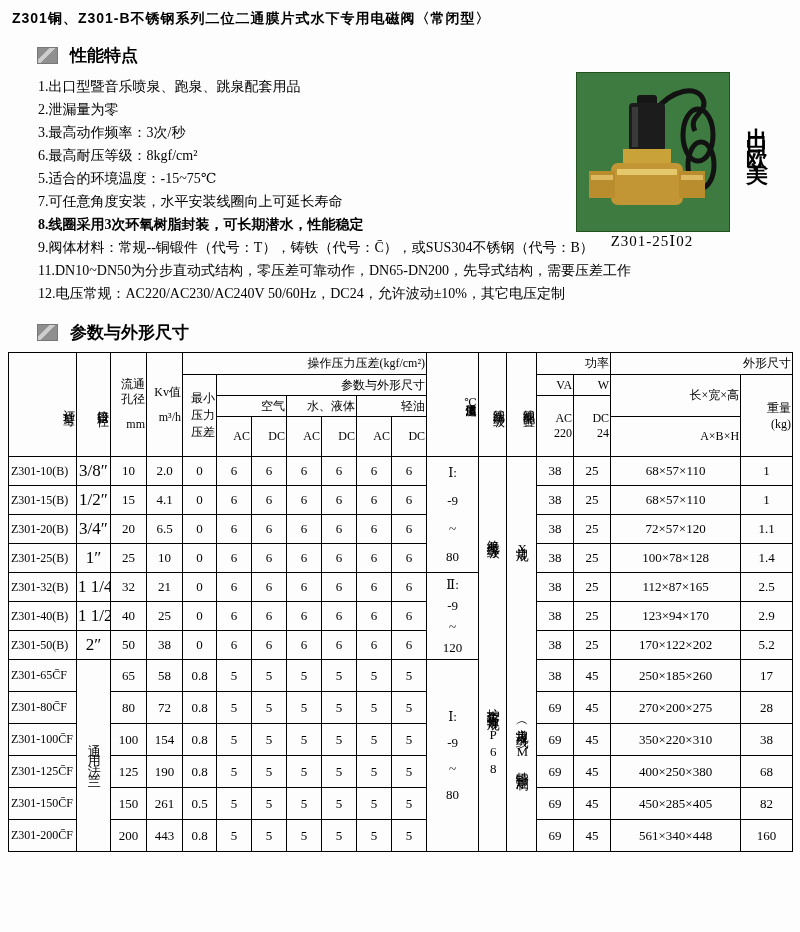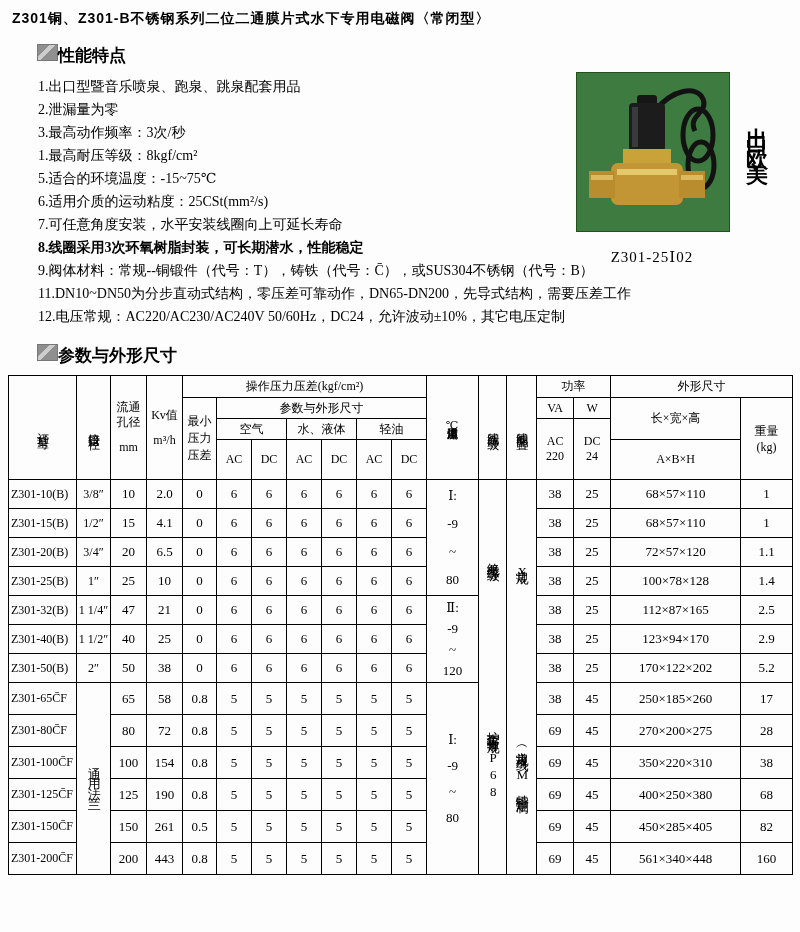--- a/index.html
+++ b/index.html
@@ -7,53 +7,53 @@
     width:800px;height:932px;background:#fdfdfd;color:#000;
     font-family:"Liberation Serif","DejaVu Serif",serif;
     position:relative;overflow:hidden;
   }
   .title{
     font-family:"Liberation Sans","DejaVu Sans",sans-serif;
     font-weight:bold;font-size:14px;letter-spacing:1px;
     padding:10px 8px 0 12px;white-space:nowrap;
   }
   .section-header{
-    display:flex;align-items:flex-start;
+    display:flex;align-items:center;gap:12px;
     font-family:"Liberation Sans","DejaVu Sans",sans-serif;
     font-weight:bold;font-size:17px;
     margin:16px 0 8px 12px;
     padding-left:25px;
   }
   .bullet{
     width:19px;height:15px;border:1px solid #777;
     background:linear-gradient(135deg,#8f8f8f 0%,#8f8f8f 34%,#cdcdcd 34%,#cdcdcd 52%,#8f8f8f 52%);
     flex:0 0 auto;
   }
   .features{margin:6px 0 0 38px;}
   .feature{font-size:14px;line-height:23px;white-space:nowrap;}
   .feature.bold{font-weight:bold;}
   
   .photo-wrap{position:absolute;left:576px;top:72px;width:152px;}
   .photo{width:152px;height:158px;border:1px solid #24501f;display:block;}
-  .photo-caption{text-align:center;font-size:15px;letter-spacing:1px;padding-top:16px;}
+  .photo-caption{text-align:center;font-size:15px;letter-spacing:1px;padding-top:0;}
   .side-label{
     position:absolute;left:742px;top:110px;
     writing-mode:vertical-rl;text-orientation:upright;
     font-weight:bold;font-size:22px;letter-spacing:11px;
     font-family:"Liberation Sans","DejaVu Sans",sans-serif;
   }
   
   table{border-collapse:collapse;table-layout:fixed;width:784px;margin:6px 8px 0 8px;}
   th,td{
     border:1px solid #000;text-align:center;vertical-align:middle;
     padding:0 1px;font-size:13px;font-weight:normal;overflow:hidden;
   }
-  thead th{font-size:12px;}
+  thead th{font-size:12px;text-align:right;}
   td.model{text-align:left;font-size:12px;padding-left:2px;white-space:nowrap;}
-  td.pipe{font-size:12px;white-space:nowrap;}
+  td.pipe{font-size:17px;white-space:nowrap;}
   .pre{white-space:pre-line;}
   .vtext{
     writing-mode:vertical-rl;text-orientation:upright;
     display:inline-block;letter-spacing:2px;line-height:1.1;
   }
   .vtext.small{font-size:11px;letter-spacing:0;}
   .vstack{
     display:flex;flex-direction:column;align-items:center;
     justify-content:space-around;height:392px;
   }
@@ -74,23 +74,22 @@
 
 <div class="section-header">
   <span class="bullet"></span>
   <span>性能特点</span>
 </div>
 
 <div class="features">
   <div class="feature">1.出口型暨音乐喷泉、跑泉、跳泉配套用品</div>
   <div class="feature">2.泄漏量为零</div>
   <div class="feature">3.最高动作频率：3次/秒</div>
-  <div class="feature">1.最高耐压等级：8kgf/cm²</div>
+  <div class="feature">6.最高耐压等级：8kgf/cm²</div>
   <div class="feature">5.适合的环境温度：-15~75℃</div>
-  <div class="feature">6.适用介质的运动粘度：25CSt(mm²/s)</div>
   <div class="feature">7.可任意角度安装，水平安装线圈向上可延长寿命</div>
   <div class="feature bold">8.线圈采用3次环氧树脂封装，可长期潜水，性能稳定</div>
   <div class="feature">9.阀体材料：常规--铜锻件（代号：T），铸铁（代号：C̄），或SUS304不锈钢（代号：B）</div>
   <div class="feature">11.DN10~DN50为分步直动式结构，零压差可靠动作，DN65-DN200，先导式结构，需要压差工作</div>
   <div class="feature">12.电压常规：AC220/AC230/AC240V  50/60Hz，DC24，允许波动±10%，其它电压定制</div>
 </div>
 
 <div class="photo-wrap">
   <svg class="photo" width="152" height="158" viewBox="0 0 152 158" xmlns="http://www.w3.org/2000/svg">
     <rect width="152" height="158" fill="#3e7b41"></rect>
@@ -270,21 +269,21 @@
       <td>6</td>
       <td>6</td>
       <td>38</td>
       <td>25</td>
       <td>100×78×128</td>
       <td>1.4</td>
     </tr>
     <tr class="body-s">
       <td class="model">Z301-32(B)</td>
       <td class="pipe">1 1/4″</td>
-      <td>47</td>
+      <td>32</td>
       <td>21</td>
       <td>0</td>
       <td>6</td>
       <td>6</td>
       <td>6</td>
       <td>6</td>
       <td>6</td>
       <td>6</td>
       <td rowspan="3" class="temp2">Ⅱ:
 -9

